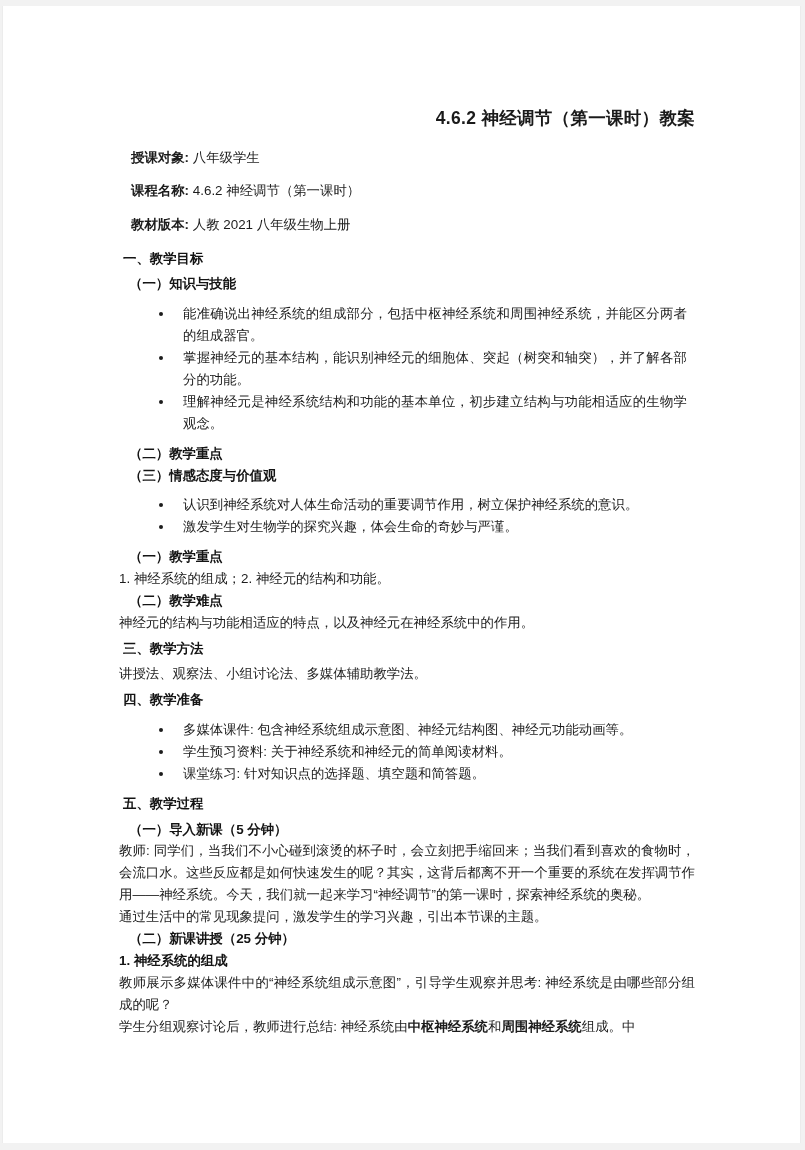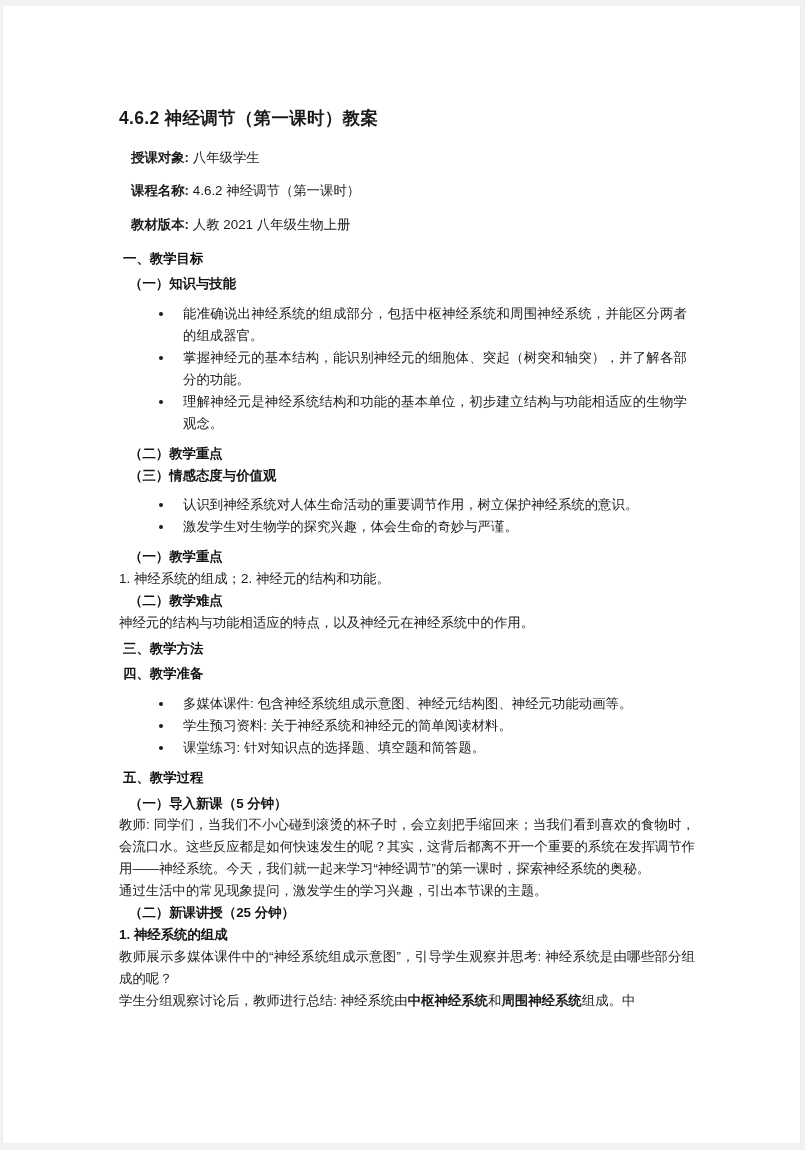--- a/index.html
+++ b/index.html
@@ -27,21 +27,21 @@
   }
   .content {
     position: absolute;
     left: 116px;
     top: 100px;
     width: 576px;
   }
   .doc-title {
     font-size: 17.5px;
     font-weight: bold;
-    text-align: left;
+    text-align: right;
     color: #1a1a1a;
     letter-spacing: 0.3px;
     margin: 0 0 16px 0;
     line-height: 1.4;
   }
   .meta-line {
     font-size: 13.4px;
     color: #1c1c1c;
     line-height: 1.62;
     margin: 12px;
@@ -146,20 +146,21 @@
       <li>认识到神经系统对人体生命活动的重要调节作用，树立保护神经系统的意识。</li>
       <li>激发学生对生物学的探究兴趣，体会生命的奇妙与严谨。</li>
     </ul>
 
     <div class="h2">（一）教学重点</div>
     <div class="para">1. 神经系统的组成；2. 神经元的结构和功能。</div>
     <div class="h2">（二）教学难点</div>
     <div class="para">神经元的结构与功能相适应的特点，以及神经元在神经系统中的作用。</div>
 
     <div class="h1">三、教学方法</div>
+    <div class="para">讲授法、观察法、小组讨论法、多媒体辅助教学法。</div>
 
     <div class="h1">四、教学准备</div>
     <ul class="bullets">
       <li>多媒体课件: 包含神经系统组成示意图、神经元结构图、神经元功能动画等。</li>
       <li>学生预习资料: 关于神经系统和神经元的简单阅读材料。</li>
       <li>课堂练习: 针对知识点的选择题、填空题和简答题。</li>
     </ul>
 
     <div class="h1">五、教学过程</div>
     <div class="h2">（一）导入新课（5 分钟）</div>

